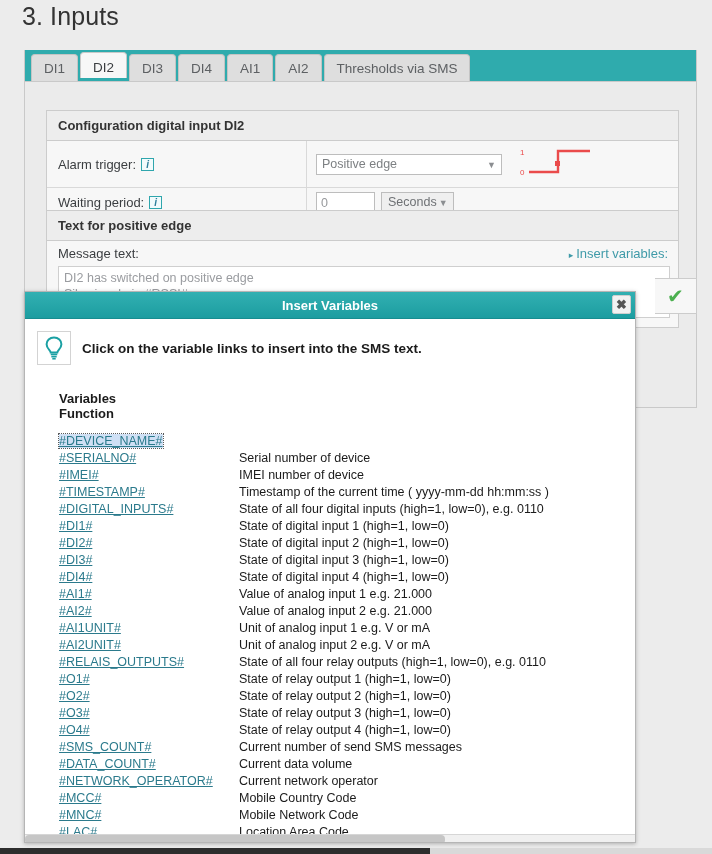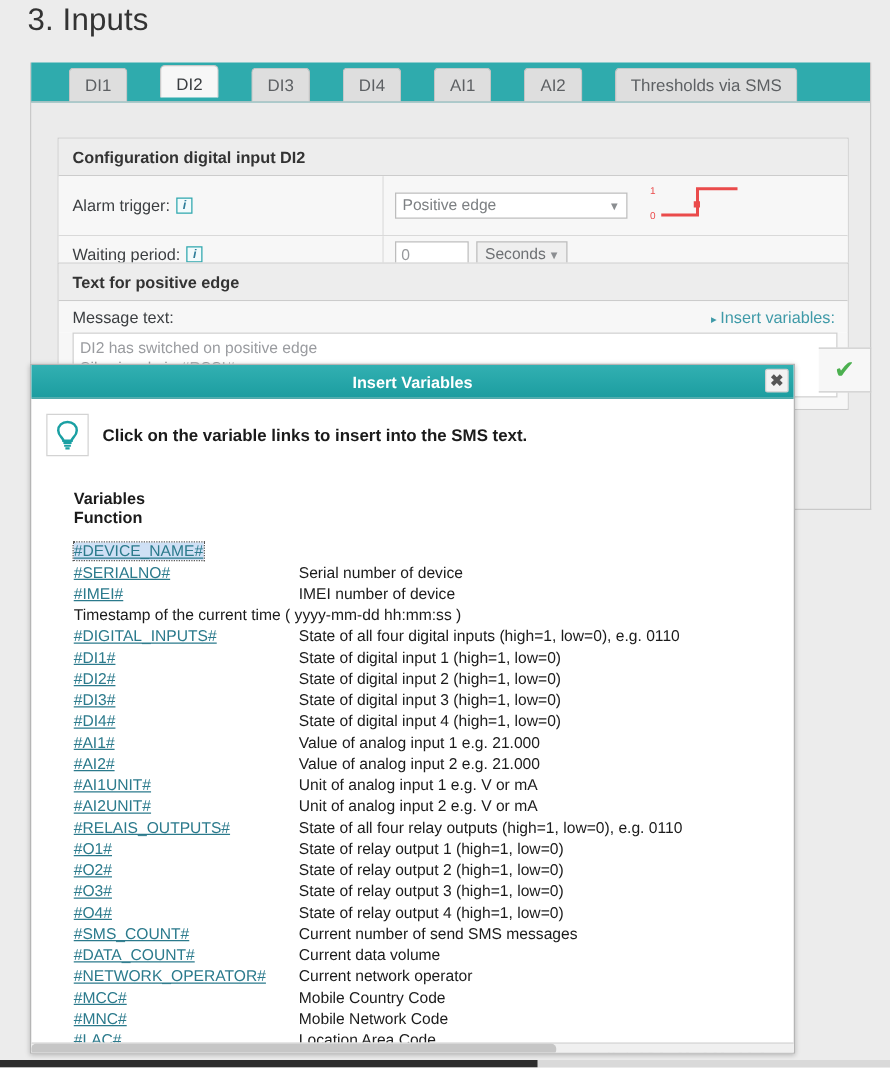--- a/index.html
+++ b/index.html
@@ -47,21 +47,20 @@
     padding: 0 12px;
     line-height: 28px;
     font-size: 13.5px;
     color: #5d6063;
     background: #dedede;
     border: 1px solid #c4c4c4;
     border-bottom: none;
     border-radius: 4px 4px 0 0;
     vertical-align: top;
     cursor: pointer;
-    margin-left: 24px;
   }
   .tab.active {
     background: #f7f7f7;
     color: #3a3d40;
     height: 26px;
     line-height: 29px;
     margin-top: 2px;
     border-color: #c9c9c9;
   }
 
@@ -419,20 +418,21 @@
             </div>
             <div class="vrow">
               <div class="vcol1"><span class="vlink">#SERIALNO#</span></div>
               <div class="vcol2 vfunc">Serial number of device</div>
             </div>
             <div class="vrow">
               <div class="vcol1"><span class="vlink">#IMEI#</span></div>
               <div class="vcol2 vfunc">IMEI number of device</div>
             </div>
             <div class="vrow">
+              <div class="vcol1"><span class="vlink">#TIMESTAMP#</span></div>
               <div class="vcol2 vfunc">Timestamp of the current time ( yyyy-mm-dd hh:mm:ss )</div>
             </div>
             <div class="vrow">
               <div class="vcol1"><span class="vlink">#DIGITAL_INPUTS#</span></div>
               <div class="vcol2 vfunc">State of all four digital inputs (high=1, low=0), e.g. 0110</div>
             </div>
             <div class="vrow">
               <div class="vcol1"><span class="vlink">#DI1#</span></div>
               <div class="vcol2 vfunc">State of digital input 1 (high=1, low=0)</div>
             </div>

